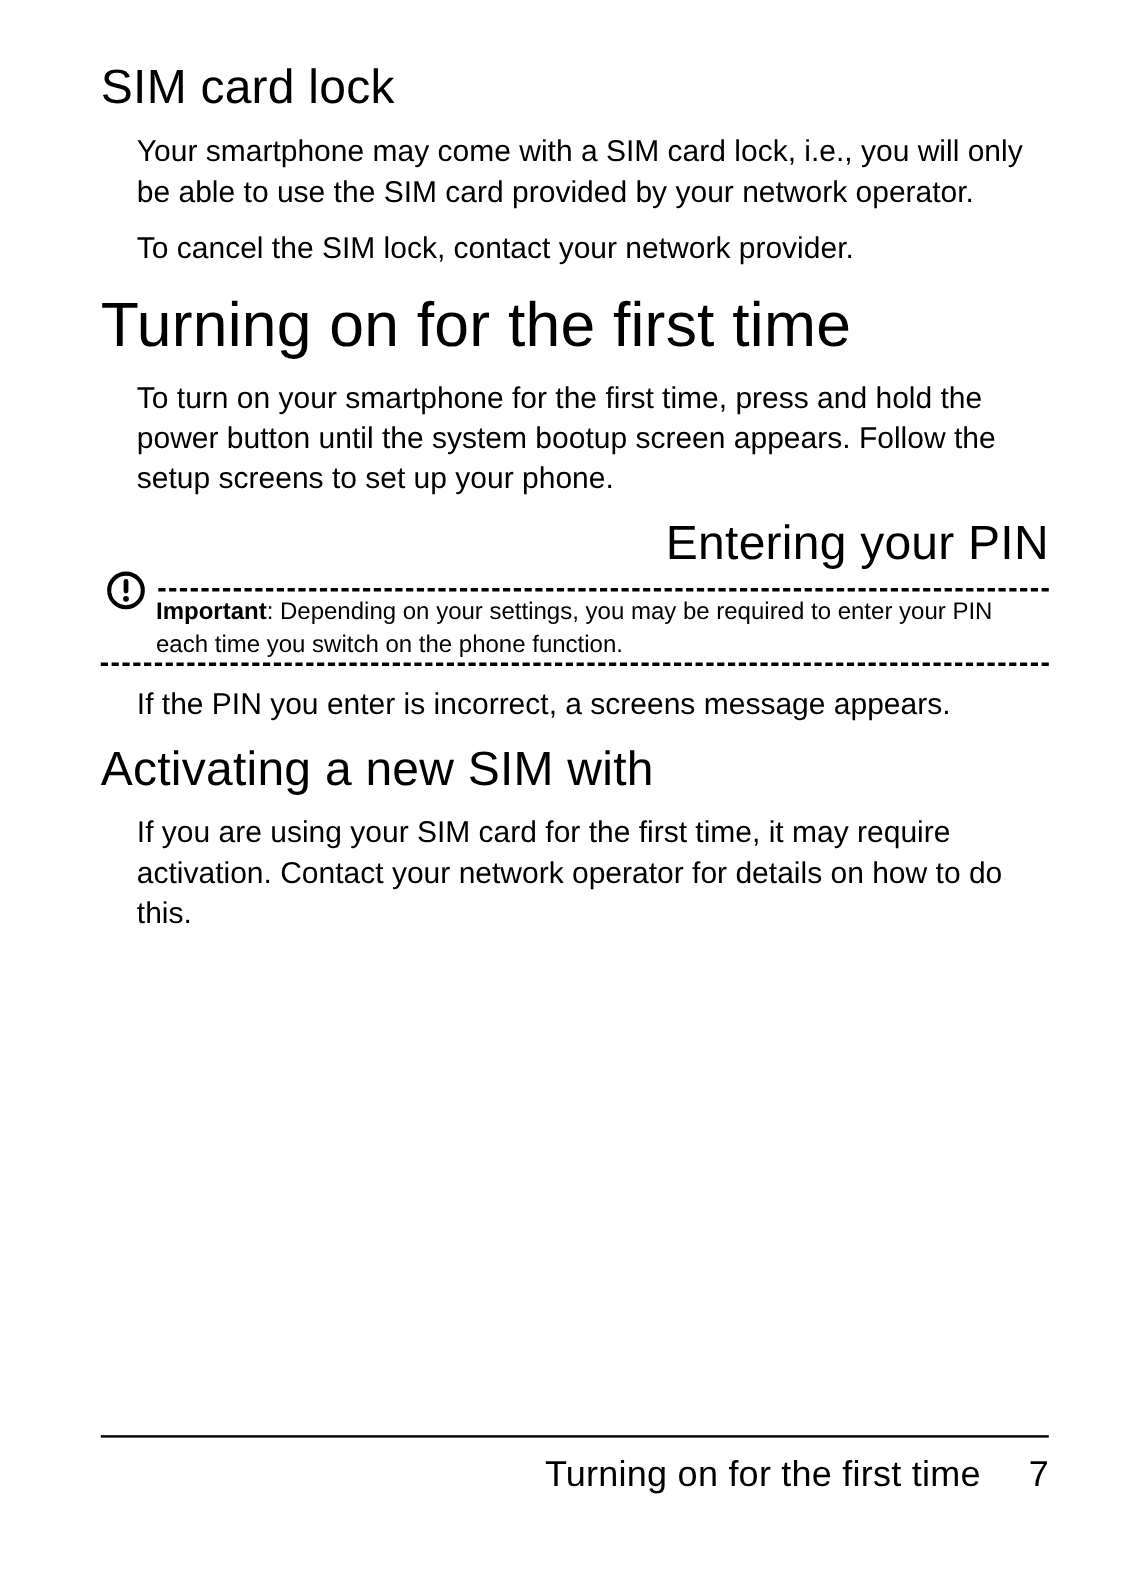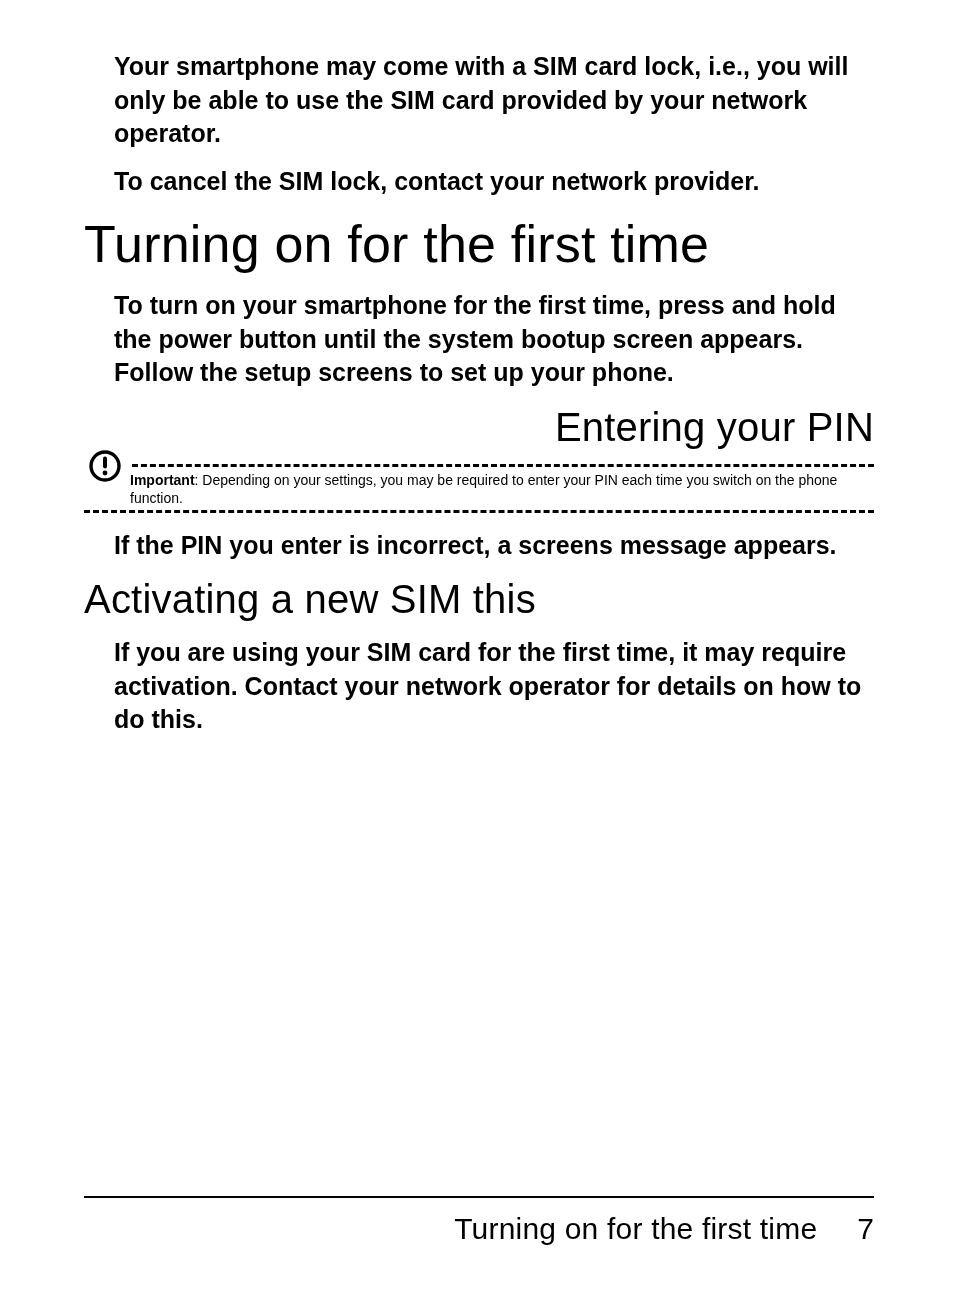--- a/index.html
+++ b/index.html
@@ -29,21 +29,21 @@
     letter-spacing: 0.2px;
     margin: 18px 0 16px 0;
     line-height: 1.1;
   }
   .body-p {
     font-size: 25px;
     line-height: 1.34;
     margin: 0 0 14px 0;
     padding-left: 30px;
     font-family: Arial, "Helvetica Neue", sans-serif;
-    font-weight: 700;
+    font-weight: 400;
   }
   .note-box {
     margin: 4px 0 16px 0;
     position: relative;
   }
   .dash-line {
     border: none;
     border-top: 3px dashed #000;
     margin: 0 0 0 30px;
     height: 0;
@@ -56,21 +56,21 @@
   .note-icon {
     flex: 0 0 42px;
     display: flex;
     align-items: flex-start;
     justify-content: center;
     margin-top: -22px;
     background:#fff;
     padding-right:4px;
   }
   .note-text {
-    font-size: 14px;
+    font-size: 20px;
     line-height: 1.32;
     font-family: Arial, sans-serif;
     padding-right: 4px;
   }
   .note-text .label {
     font-weight: 700;
   }
   .footer {
     position: absolute;
     left: 84px;
@@ -91,20 +91,21 @@
     font-family: Arial, sans-serif;
   }
   .footer-title { letter-spacing: 0.2px; }
   .footer-page  { font-weight: 400; }
 </style>
 </head>
 <body>
 
 <div class="page">
 
+  <h2 class="h2">SIM card lock</h2>
 
   <p class="body-p">Your smartphone may come with a SIM card lock, i.e., you will only be able to use the SIM card provided by your network operator.</p>
 
   <p class="body-p">To cancel the SIM lock, contact your network provider.</p>
 
   <h1 class="h1">Turning on for the first time</h1>
 
   <p class="body-p">To turn on your smartphone for the first time, press and hold the power button until the system bootup screen appears. Follow the setup screens to set up your phone.</p>
 
   <h2 class="h2" style="margin-top:0;text-align:right;">Entering your PIN</h2>
@@ -122,21 +123,21 @@
       </div>
       <div class="note-text">
         <span class="label">Important</span><span>: Depending on your settings, you may be required to enter your PIN each time you switch on the phone function.</span>
       </div>
     </div>
     <hr class="dash-line" style="margin-left:0;">
   </div>
 
   <p class="body-p">If the PIN you enter is incorrect, a screens message appears.</p>
 
-  <h2 class="h2" style="margin-top:8px;">Activating a new SIM this</h2>
+  <h2 class="h2" style="margin-top:8px;">Activating a new SIM with</h2>
 
   <p class="body-p">If you are using your SIM card for the first time, it may require activation. Contact your network operator for details on how to do this.</p>
 
   <div class="footer">
     <hr class="footer-rule">
     <div class="footer-line">
       <span class="footer-title">Turning on for the first time</span>
       <span class="footer-page">7</span>
     </div>
   </div>

